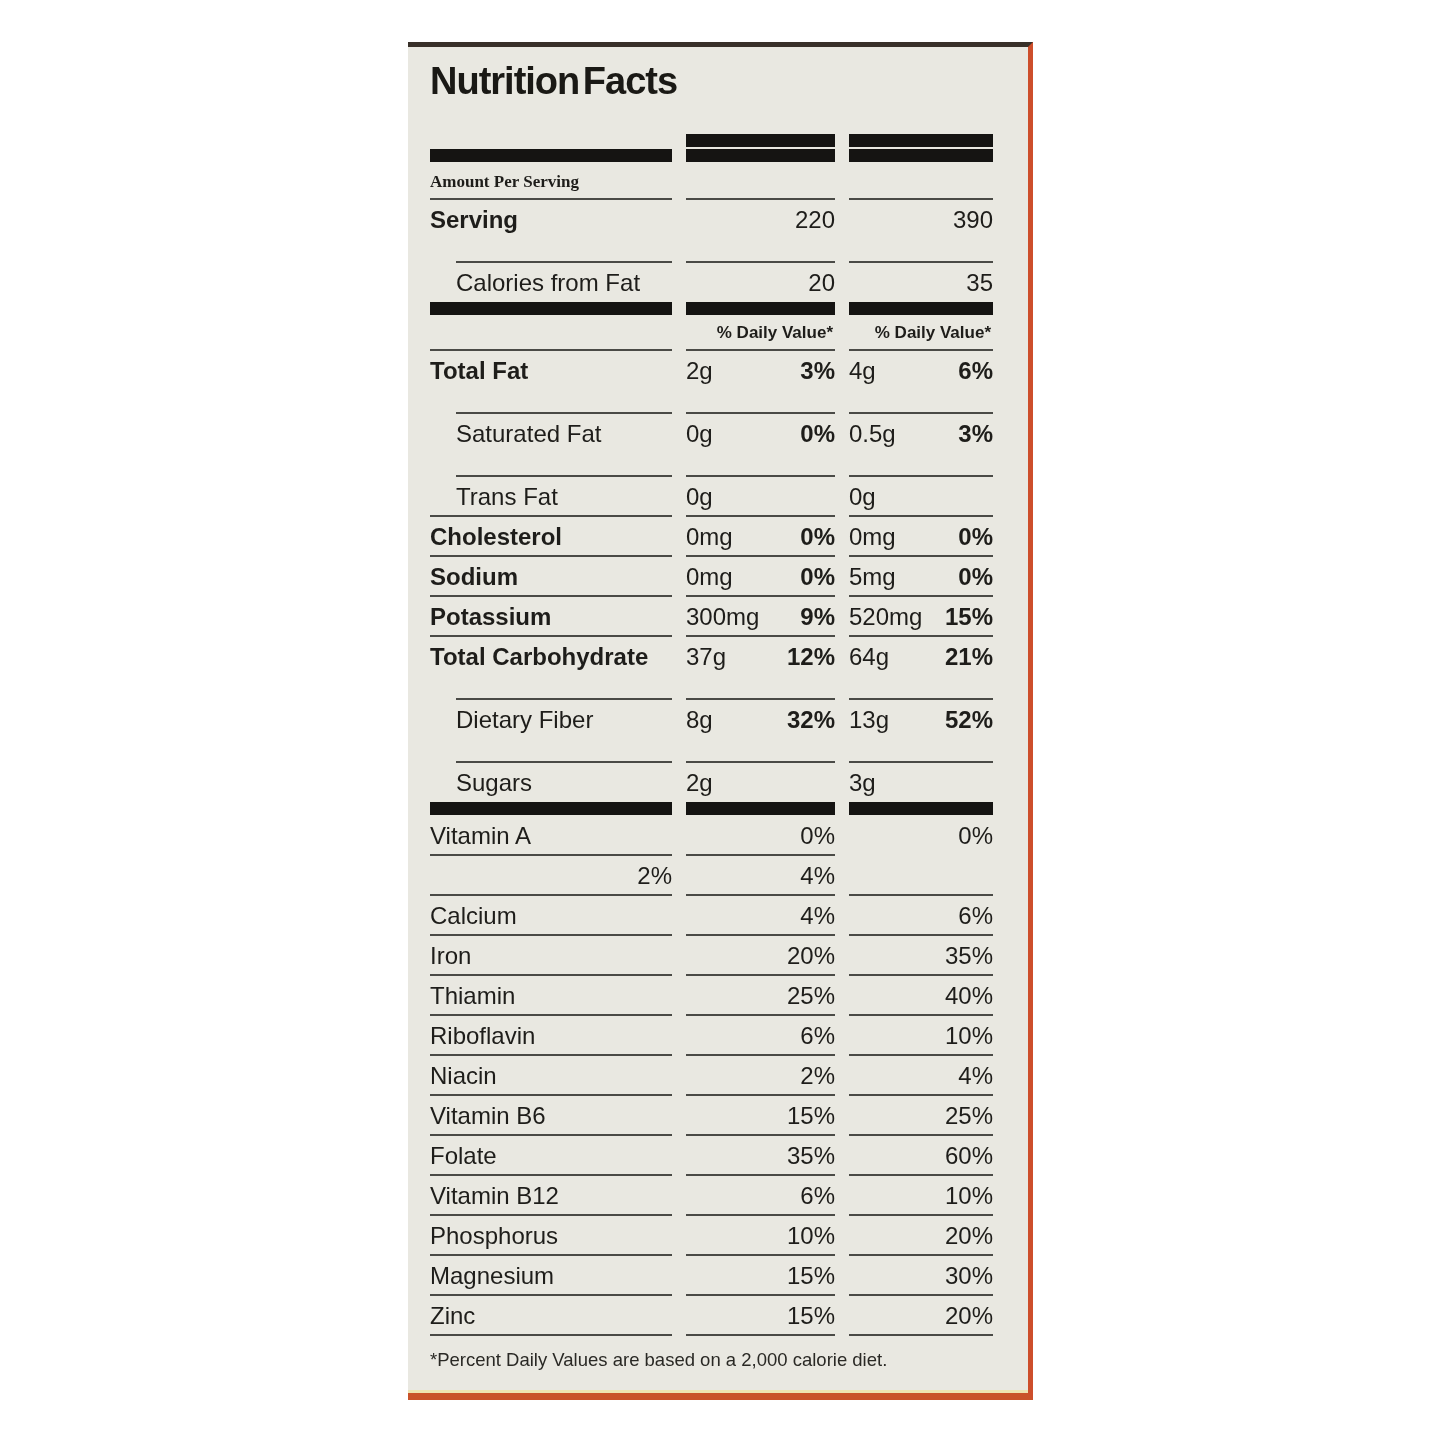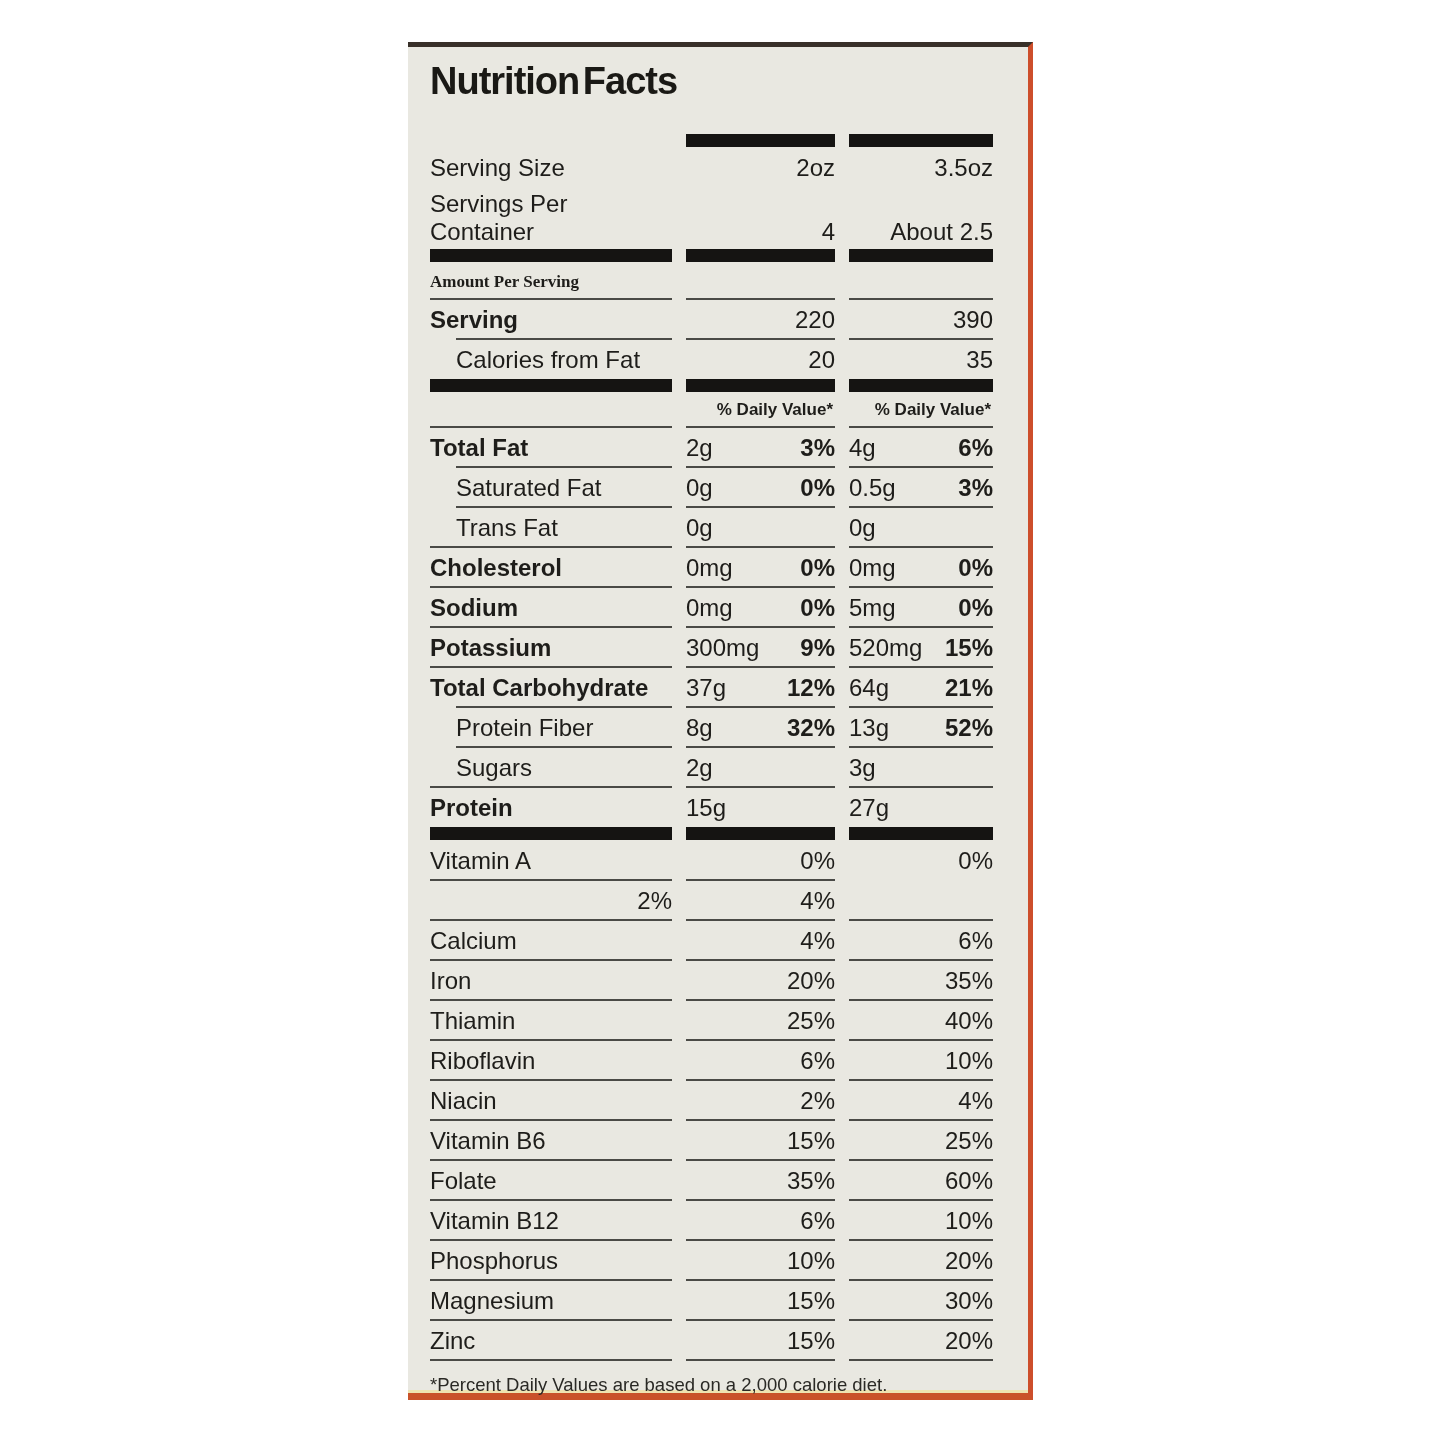--- a/index.html
+++ b/index.html
@@ -43,21 +43,21 @@
   }
   .row {
     display: grid;
     grid-template-columns: 242px 149px 144px;
     column-gap: 14px;
     align-items: end;
   }
   .c { box-sizing: border-box; }
   
   .rl { border-top: 2px solid #4a4a46; }
-  .ind { margin-left: 26px; }
+  .ind { margin-left: 26px; margin-top: 23px; }
   
   .barrow { margin-top: 0; }
   .bar {
     height: 13px;
     background: #151412;
     margin: 1px 0;
   }
   .srv-bars { margin-top: 30px; }
   .srv .c {
     font-size: 24px;
@@ -112,32 +112,20 @@
       <div class="row srv-bars">
         <div class="c"></div>
         <div class="c">
             <div class="bar"></div>
           </div>
         <div class="c">
             <div class="bar"></div>
           </div>
       </div>
 
-      <div id="serving-rows">
-          <div class="row srv">
-            <div class="c">Serving Size</div>
-            <div class="c right">2oz</div>
-            <div class="c right">3.5oz</div>
-          </div>
-          <div class="row srv">
-            <div class="c">Servings Per Container</div>
-            <div class="c right">4</div>
-            <div class="c right">About 2.5</div>
-          </div>
-        </div>
 
       <div class="row barrow">
         <div class="c">
             <div class="bar"></div>
           </div>
         <div class="c">
             <div class="bar"></div>
           </div>
         <div class="c">
             <div class="bar"></div>
@@ -253,49 +241,38 @@
             <div class="c rl split">
               <span>37g</span>
               <span class="dv">12%</span>
             </div>
             <div class="c rl split">
               <span>64g</span>
               <span class="dv">21%</span>
             </div>
           </div>
           <div class="row nrow">
-            <div class="c rl ind">Protein Fiber</div>
+            <div class="c rl ind">Dietary Fiber</div>
             <div class="c rl split">
               <span>8g</span>
               <span class="dv">32%</span>
             </div>
             <div class="c rl split">
               <span>13g</span>
               <span class="dv">52%</span>
             </div>
           </div>
           <div class="row nrow">
             <div class="c rl ind">Sugars</div>
             <div class="c rl split">
               <span>2g</span>
               <span class="dv"></span>
             </div>
             <div class="c rl split">
               <span>3g</span>
-              <span class="dv"></span>
-            </div>
-          </div>
-          <div class="row nrow">
-            <div class="c rl b">Protein</div>
-            <div class="c rl split">
-              <span>15g</span>
-              <span class="dv"></span>
-            </div>
-            <div class="c rl split">
-              <span>27g</span>
               <span class="dv"></span>
             </div>
           </div>
         </div>
 
       <div class="row barrow">
         <div class="c">
             <div class="bar"></div>
           </div>
         <div class="c">

